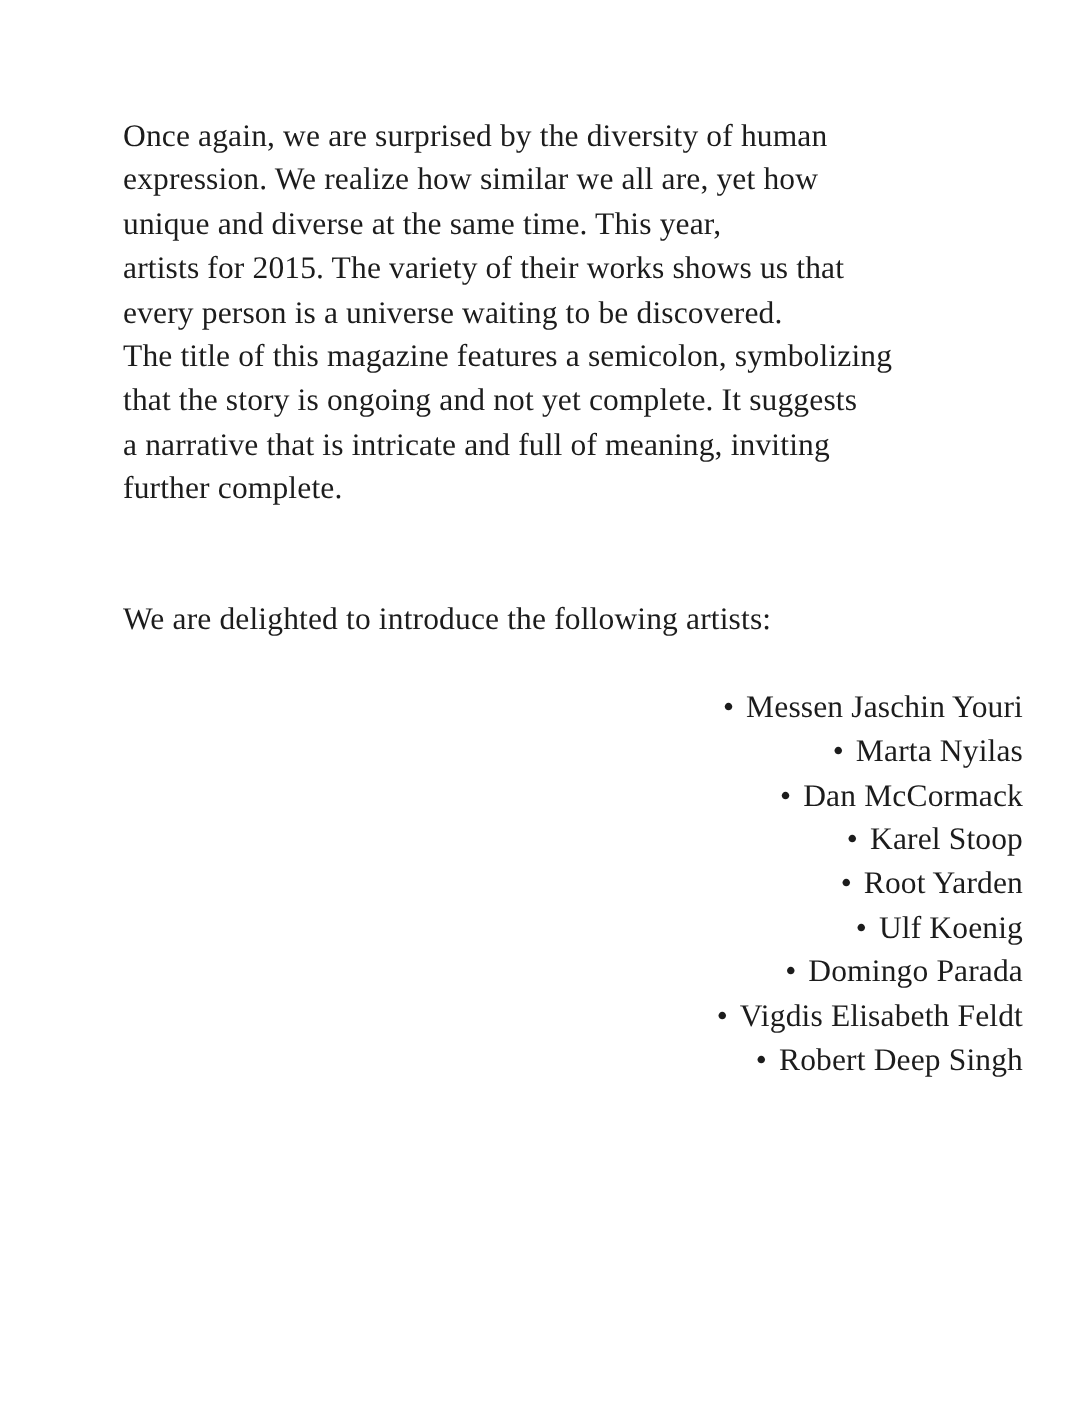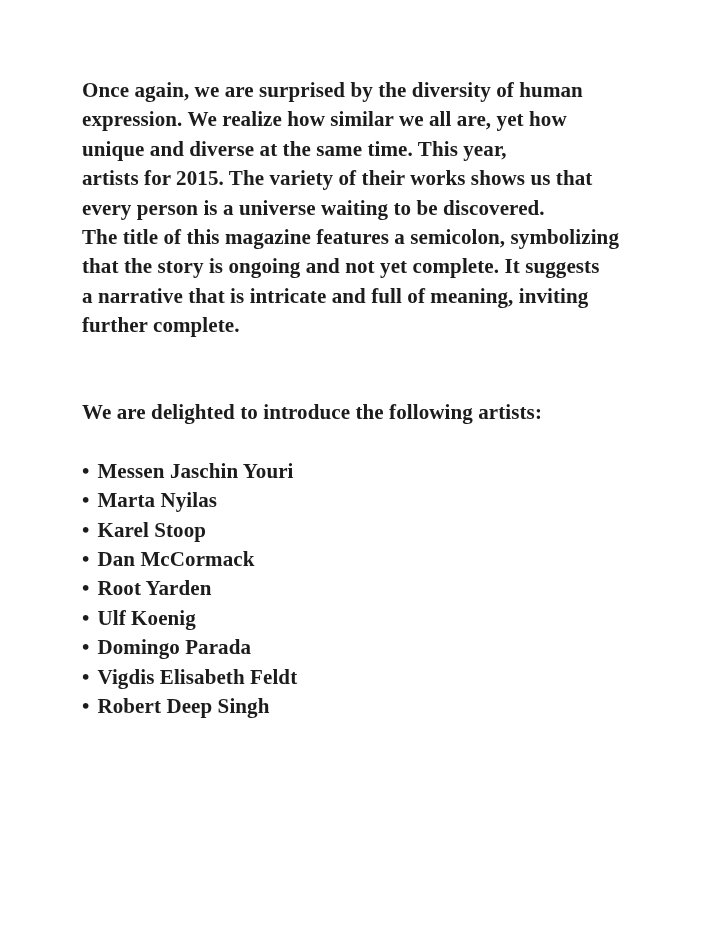--- a/index.html
+++ b/index.html
@@ -8,41 +8,42 @@
     background: #ffffff;
   }
   .page {
     position: relative;
     width: 720px;
     height: 937px;
     box-sizing: border-box;
     background: #ffffff;
     padding: 76px 38px 0 82px;
     font-family: "Liberation Serif", "DejaVu Serif", serif;
-    font-weight: 700;
+    font-weight: 400;
     color: #1c1c1c;
     font-size: 21px;
     line-height: 29.4px;
     letter-spacing: 0.1px;
     overflow: hidden;
   }
   .intro .line {
     white-space: nowrap;
   }
   .blank-line {
     height: 29.4px;
   }
   .list-intro {
     white-space: nowrap;
     margin-top: 28px;
   }
   ul.artists {
     margin: 0;
     padding: 0;
     list-style: none;
+    text-align: right;
   }
   ul.artists li {
     white-space: nowrap;
     line-height: 29.4px;
   }
   .bullet {
     display: inline-block;
     margin-right: 8px;
   }
 </style>
@@ -84,25 +85,25 @@
       <li>
         <span class="bullet">•</span><span>Messen Jaschin Youri</span>
       </li>
 
 
       <li>
         <span class="bullet">•</span><span>Marta Nyilas</span>
       </li>
 
       <li>
-        <span class="bullet">•</span><span>Karel Stoop</span>
+        <span class="bullet">•</span><span>Dan McCormack</span>
       </li>
 
       <li>
-        <span class="bullet">•</span><span>Dan McCormack</span>
+        <span class="bullet">•</span><span>Karel Stoop</span>
       </li>
 
       <li>
         <span class="bullet">•</span><span>Root Yarden</span>
       </li>
 
       <li>
         <span class="bullet">•</span><span>Ulf Koenig</span>
       </li>
 

